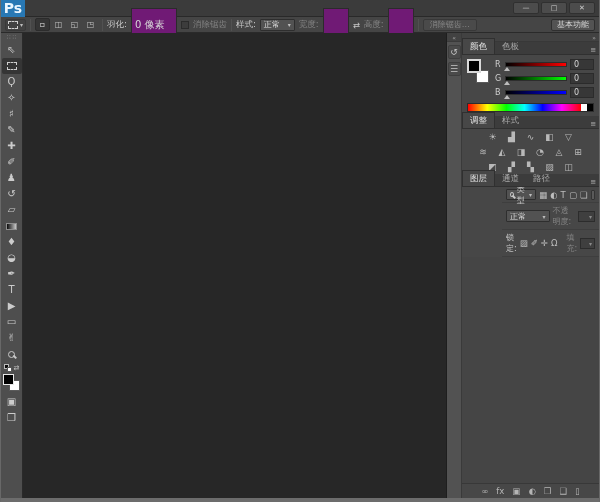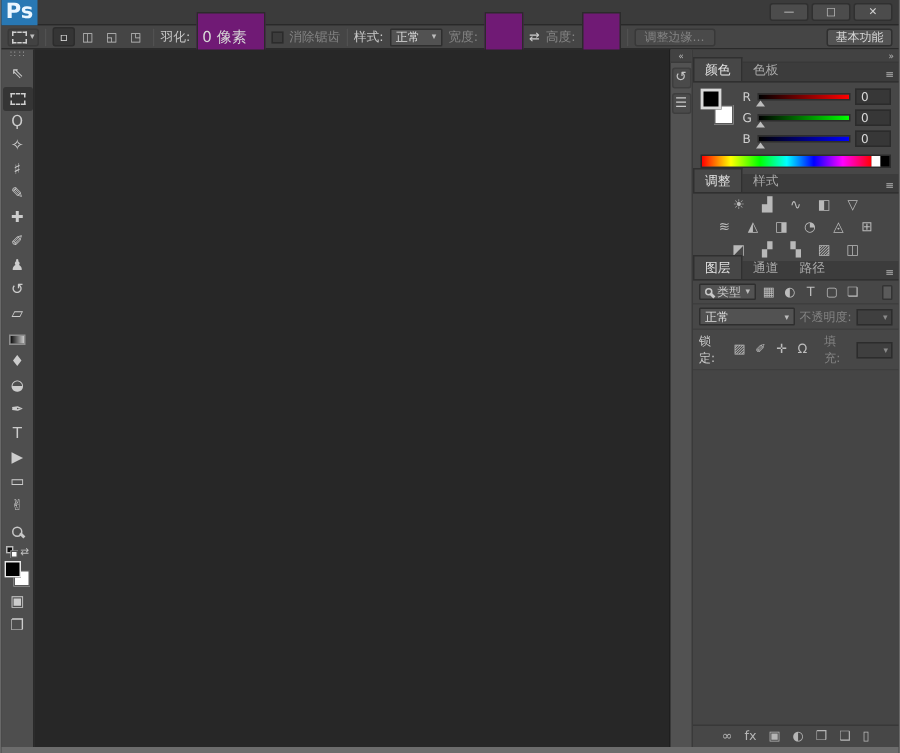--- a/index.html
+++ b/index.html
@@ -123,21 +123,21 @@
 
   
   .addadj { color:#c4c4c4; font-size:8.5px; padding:3px 6px 1px; }
   .adjrow { display:flex; justify-content:center; gap:6px; padding:2px 0; }
   .adjicon { width:13px; height:11px; color:#b9b9b9; font-size:9px; display:flex;
     align-items:center; justify-content:center; }
 
   
   .layers { flex:1; display:flex; flex-direction:column; min-height:0; }
   .lrow { display:flex; align-items:center; gap:3px; padding:2px 4px;
-    border-bottom:1px solid #3e3e3e; font-size:8px; color:#c9c9c9; flex:0 0 auto; }
+    border-bottom:1px solid #3e3e3e; font-size:8px; color:#c9c9c9; flex:0 0 auto;margin-left:40px; }
   .kindbox { display:flex; align-items:center; gap:3px; background:#525252;
     border:1px solid #2e2e2e; height:11px; padding:0 3px; border-radius:1px; }
   .licon { color:#bdbdbd; font-size:8.5px; width:11px; text-align:center; }
   .toggle { margin-left:auto; width:7px; height:10px; background:#5a5a5a;
     border:1px solid #333; border-radius:1px; }
   .blendbox { width:64px; }
   .ddsmall { width:24px; background:#3f3f3f; border:1px solid #2c2c2c; height:11px;
     display:flex; align-items:center; justify-content:flex-end; padding:0 2px;
     color:#8a8a8a; font-size:6px; }
   .layerlist { flex:1; background:#454545; border-bottom:1px solid #383838; }
@@ -183,21 +183,21 @@
     <div class="dropdown">
       <span>正常</span>
       <span class="caret">▾</span>
     </div>
     <span class="disabled">宽度:</span>
     <div class="optinput small-box"></div>
     <span>⇄</span>
     <span class="disabled">高度:</span>
     <div class="optinput small-box"></div>
     <div class="sep"></div>
-    <div class="optbtn disabled">调整边缘…</div>
+    <div class="optbtn disabled">消除锯齿…</div>
     <div class="spacer"></div>
     <div class="workspace-btn">基本功能</div>
   </div>
 
   <div class="main">
 
     <div class="toolbar">
       <div class="grip">∷ ∷</div>
       <div class="tool">⇖</div>
       <div class="tool active">

